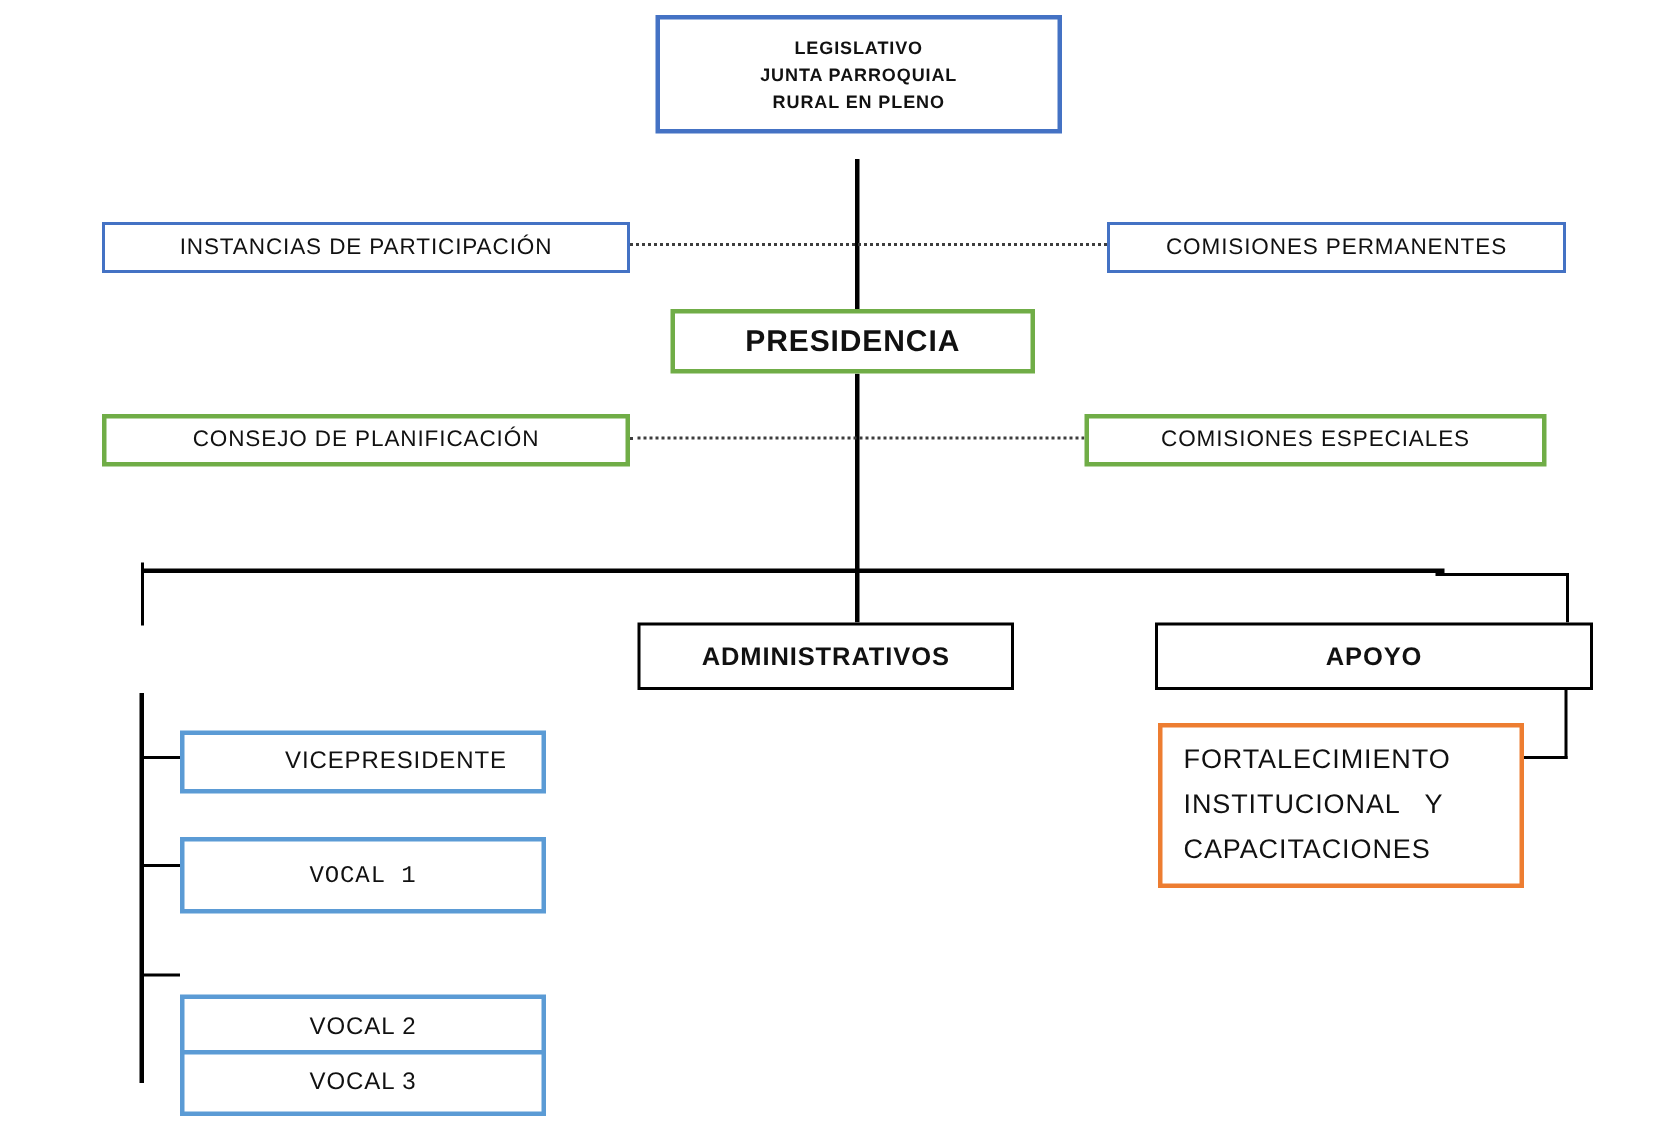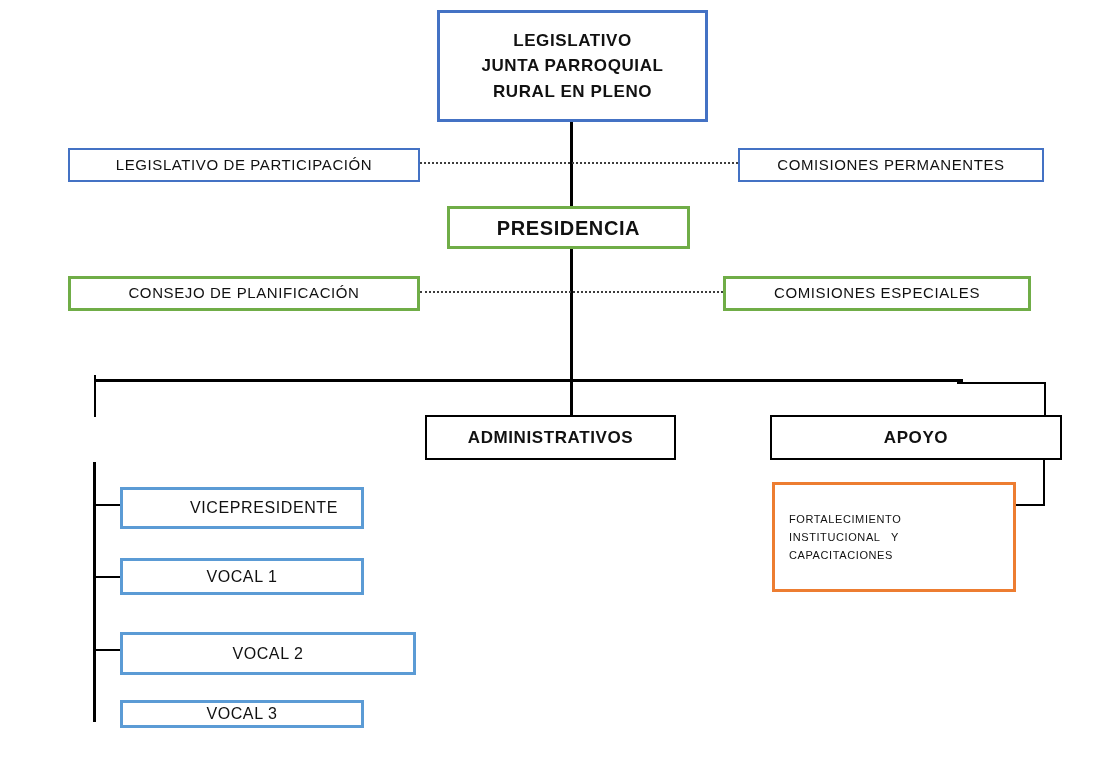--- a/index.html
+++ b/index.html
@@ -19,37 +19,37 @@
     align-items: center;
     justify-content: center;
     text-align: center;
     box-sizing: border-box;
     white-space: pre-line;
     letter-spacing: 0.6px;
     line-height: 1.5;
   }
 
   
-  .n-legislativo   { left: 437px; top: 10px;  width: 271px; height: 112px;  border: 3px solid #4472C4; font-size: 17px; font-weight: 700; }
+  .n-legislativo   { left: 437px; top: 10px;  width: 271px; height: 79px;  border: 3px solid #4472C4; font-size: 12px; font-weight: 700; }
   .n-instancias    { left: 68px;  top: 148px; width: 352px; height: 34px;  border: 2px solid #4472C4; font-size: 15px; }
   .n-com-perm      { left: 738px; top: 148px; width: 306px; height: 34px;  border: 2px solid #4472C4; font-size: 15px; }
   .n-presidencia   { left: 447px; top: 206px; width: 243px; height: 43px;  border: 3px solid #70AD47; font-size: 20px; font-weight: 700; }
   .n-consejo       { left: 68px;  top: 276px; width: 352px; height: 35px;  border: 3px solid #70AD47; font-size: 15px; }
   .n-com-esp       { left: 723px; top: 276px; width: 308px; height: 35px;  border: 3px solid #70AD47; font-size: 15px; }
   .n-dignidades    { left: 70px;  top: 417px; width: 293px; height: 45px;  border: 2px solid #000000; font-size: 17px; font-weight: 700; }
   .n-administrativos{ left: 425px; top: 415px; width: 251px; height: 45px; border: 2px solid #000000; font-size: 17px; font-weight: 700; }
   .n-apoyo         { left: 770px; top: 415px; width: 292px; height: 45px;  border: 2px solid #000000; font-size: 17px; font-weight: 700; }
   .n-vicepresidente{ left: 120px; top: 487px; width: 244px; height: 42px;  border: 3px solid #5B9BD5; font-size: 16px; padding-left: 44px; }
-  .n-vocal1        { left: 120px; top: 558px; width: 244px; height: 37px;  border: 3px solid #5B9BD5; font-size: 16px; }
-  .n-vocal2        { left: 120px; top: 632px; width: 296px; height: 43px;  border: 3px solid #5B9BD5; font-size: 16px; }
-  .n-vocal3        { left: 120px; top: 700px; width: 244px; height: 28px;  border: 3px solid #5B9BD5; font-size: 16px; }
+  .n-vocal1        { left: 120px; top: 558px; width: 244px; height: 51px;  border: 3px solid #5B9BD5; font-size: 16px; font-family: Liberation Mono, monospace; }
+  .n-vocal2        { left: 120px; top: 663px; width: 244px; height: 43px;  border: 3px solid #5B9BD5; font-size: 16px; }
+  .n-vocal3        { left: 120px; top: 700px; width: 244px; height: 44px;  border: 3px solid #5B9BD5; font-size: 16px; }
   .n-secretario    { left: 448px; top: 487px; width: 252px; height: 43px;  border: 2px solid #A6A6A6; font-size: 16px; }
   .n-fortalecimiento{
     left: 772px; top: 482px; width: 244px; height: 110px;
-    border: 3px solid #ED7D31; font-size: 11px;
+    border: 3px solid #ED7D31; font-size: 18px;
     justify-content: flex-start; text-align: left;
     padding-left: 14px; white-space: pre-wrap; line-height: 1.65;
   }
 
   
   .ln { position: absolute; background: #000000; }
   .ln-dotted {
     position: absolute;
     border-top: 2.5px dotted #3d3d3d;
     background: transparent;
@@ -87,21 +87,21 @@
   <div class="ln ln-stub-vice"></div>
   <div class="ln ln-stub-v1"></div>
   <div class="ln ln-stub-v2"></div>
   <div class="ln ln-apoyo-down"></div>
   <div class="ln ln-apoyo-across"></div>
 
   <div class="node n-legislativo">LEGISLATIVO
 JUNTA PARROQUIAL
 RURAL EN PLENO</div>
 
-  <div class="node n-instancias">LEGISLATIVO DE PARTICIPACIÓN</div>
+  <div class="node n-instancias">INSTANCIAS DE PARTICIPACIÓN</div>
 
   <div class="node n-com-perm">COMISIONES PERMANENTES</div>
 
   <div class="node n-consejo">CONSEJO DE PLANIFICACIÓN</div>
 
   <div class="node n-presidencia">PRESIDENCIA</div>
 
   <div class="node n-com-esp">COMISIONES ESPECIALES</div>
 
 

